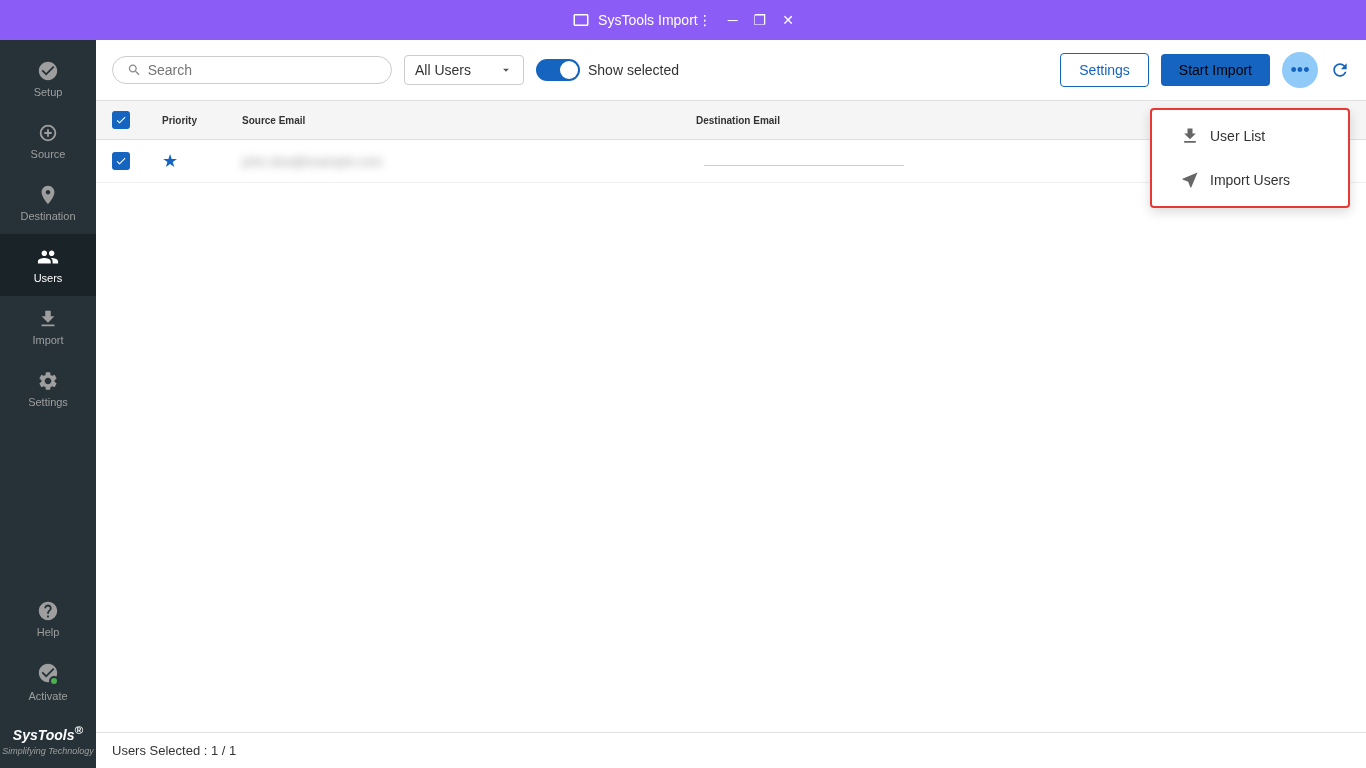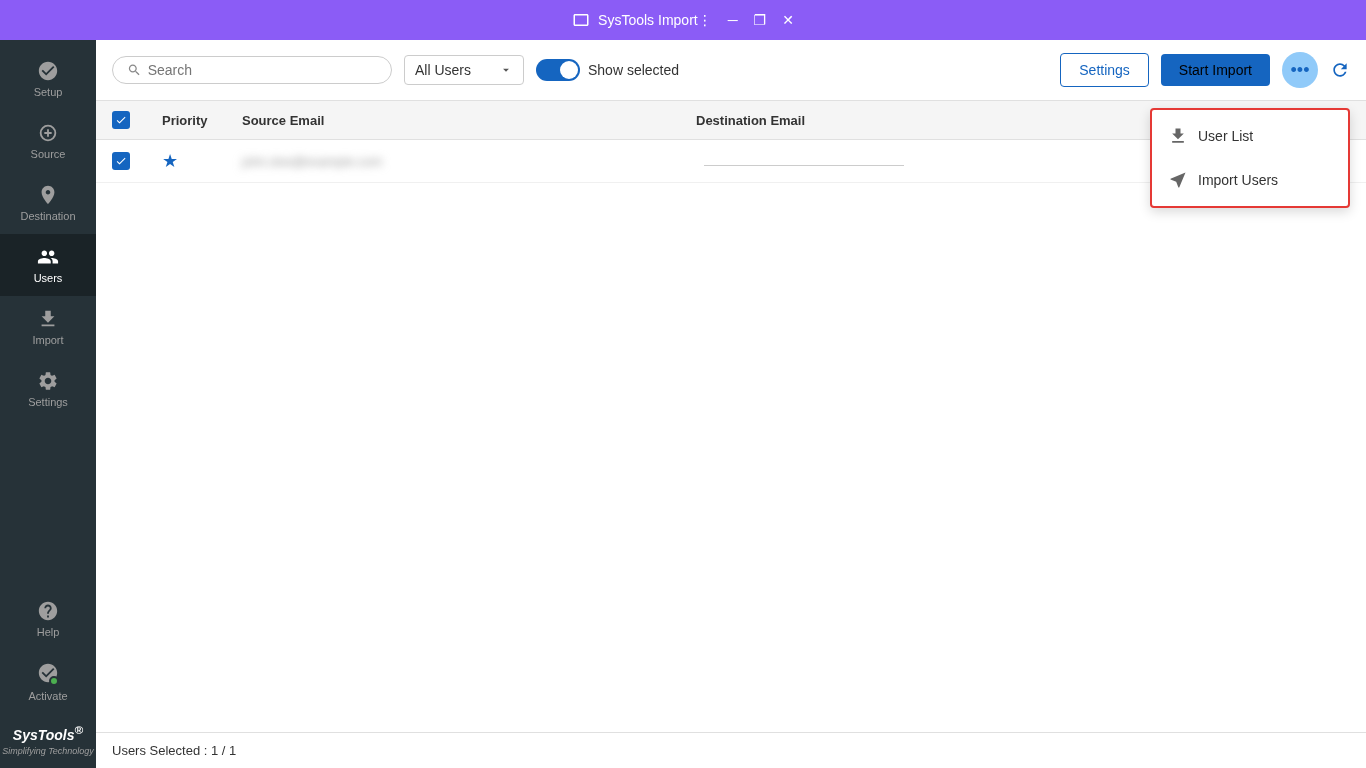--- a/index.html
+++ b/index.html
@@ -145,21 +145,21 @@
       display: flex; align-items: center; justify-content: center;
     }
 
     
     .table-header {
       display: flex;
       align-items: center;
       padding: 10px 16px;
       background: #f5f5f5;
       border-bottom: 1px solid #e0e0e0;
-      font-size: 13px;
+      font-size: 10px;
       font-weight: 600;
       color: #333;
     }
     .col-check { width: 50px; }
     .col-priority { width: 80px; }
     .col-source { flex: 1; }
     .col-destination { flex: 1; }
     .col-dest-perm { width: 200px; }
 
     .table-row {
@@ -204,21 +204,21 @@
     .dropdown-menu {
       position: absolute;
       top: 68px;
       right: 16px;
       background: #fff;
       border: 2.5px solid #e53935;
       border-radius: 4px;
       box-shadow: 0 4px 12px rgba(0,0,0,0.15);
       z-index: 100;
       min-width: 200px;
-      padding: 4px 0;
+      padding: 4px 12px;
     }
     .dropdown-item {
       display: flex;
       align-items: center;
       gap: 10px;
       padding: 12px 16px;
       cursor: pointer;
       font-size: 14px;
       color: #333;
     }

